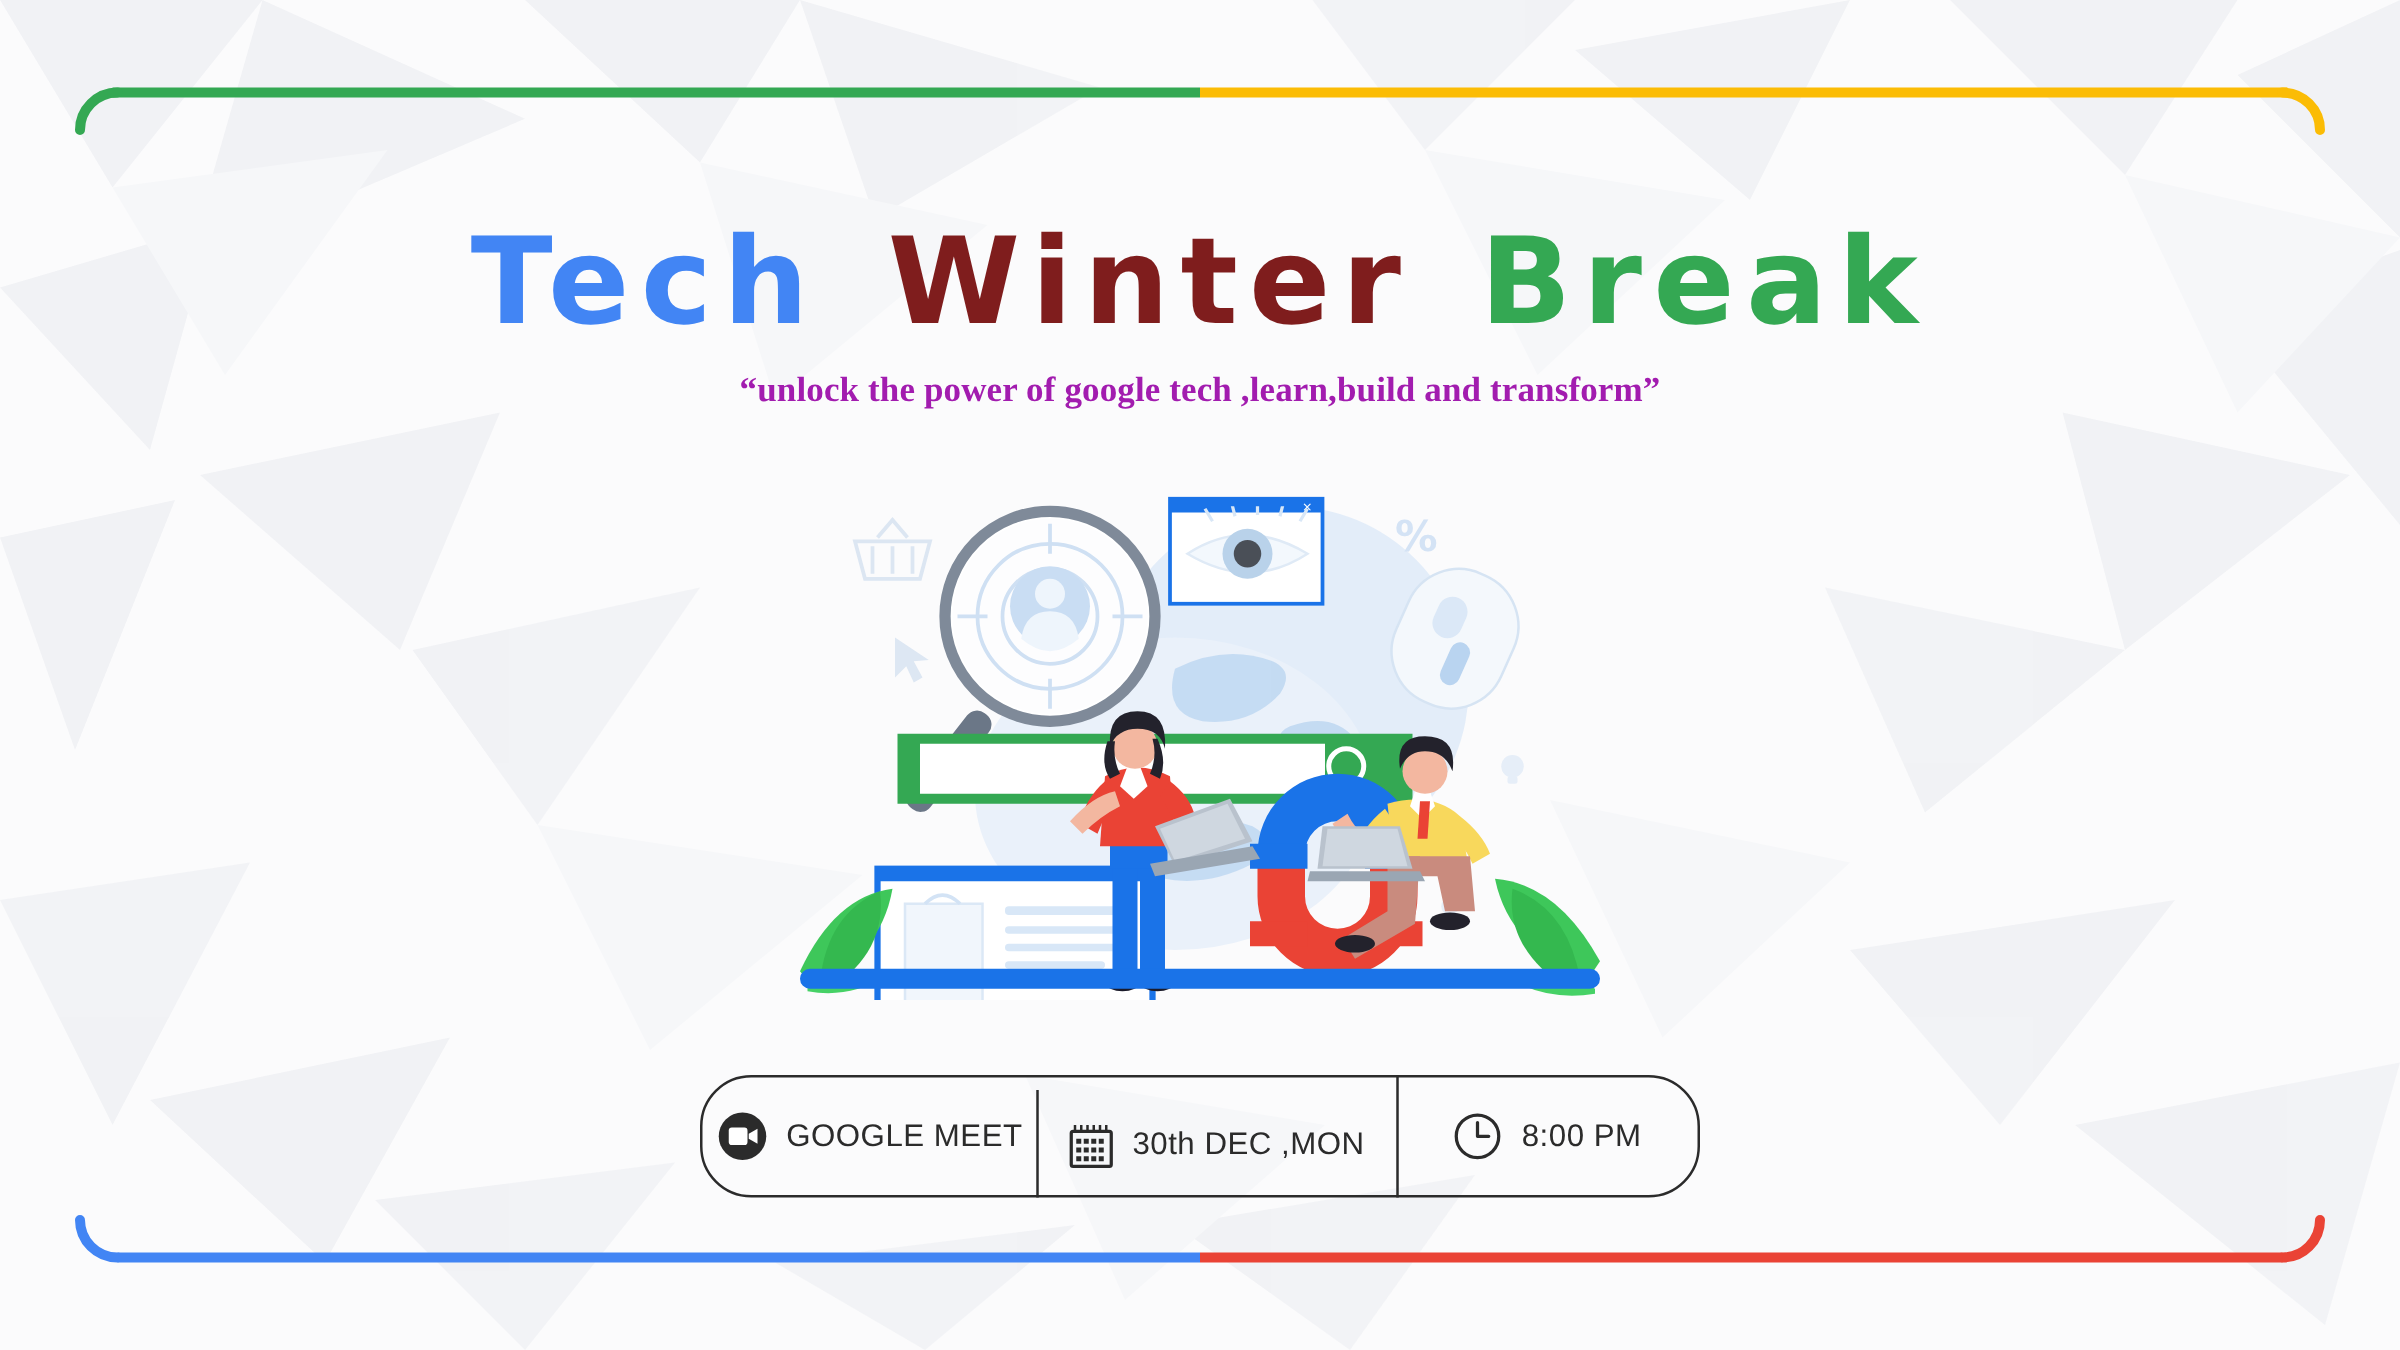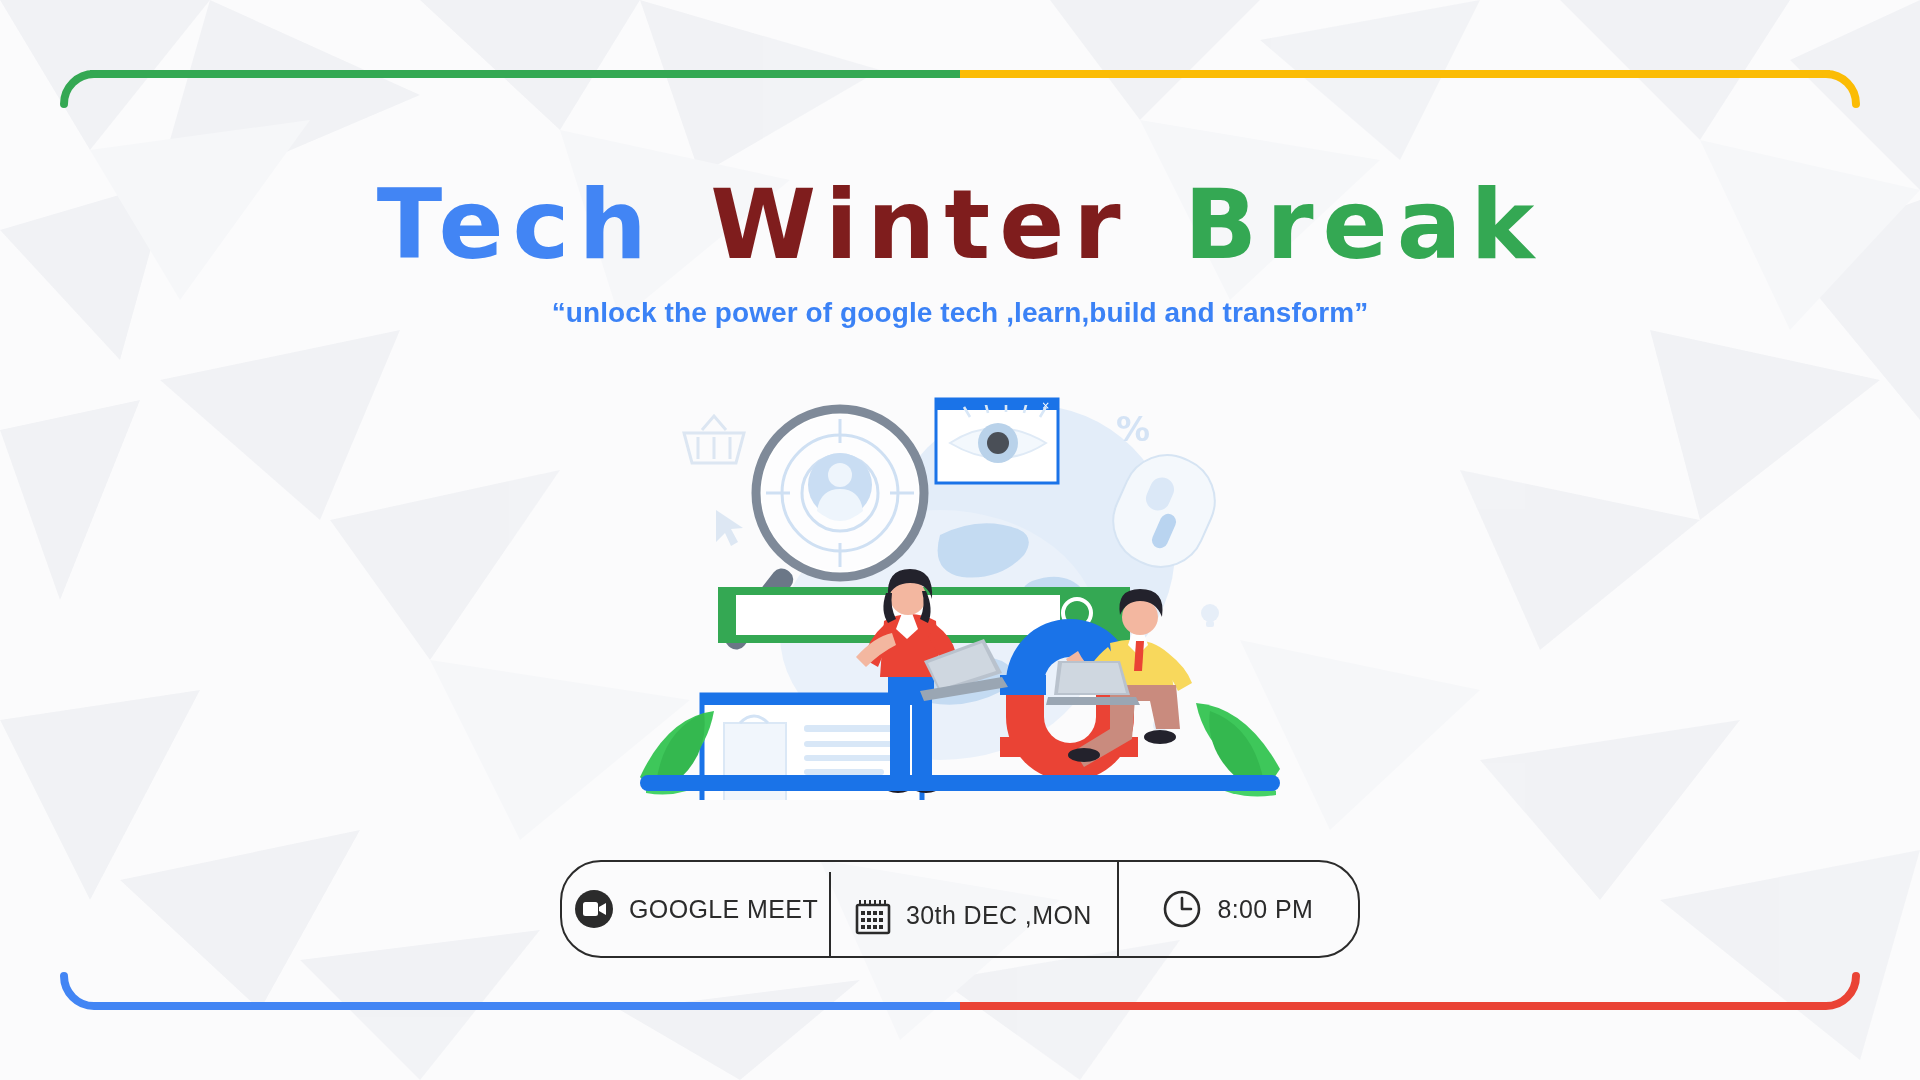--- a/index.html
+++ b/index.html
@@ -62,24 +62,24 @@
   .title .w {
     display: inline-block;
     padding: 0 6px;
   }
   .w-tech   { color: #4285F4; text-align: center; }
   .w-winter { color: #7f1d1d; }
   .w-break  { color: #34A853; }
 
   .subtitle {
     margin: 20px 0 0 0;
-    font-family: Liberation Sans, sans-serif;
+    font-family: Liberation Serif, serif;
     font-size: 28px;
     font-weight: 700;
-    color: #3b82f6;
+    color: #a21caf;
     letter-spacing: 0.1px;
     white-space: nowrap;
   }
 
   
   .illustration {
     position: absolute;
     left: 50%;
     transform: translateX(-50%);
     top: 385px;

